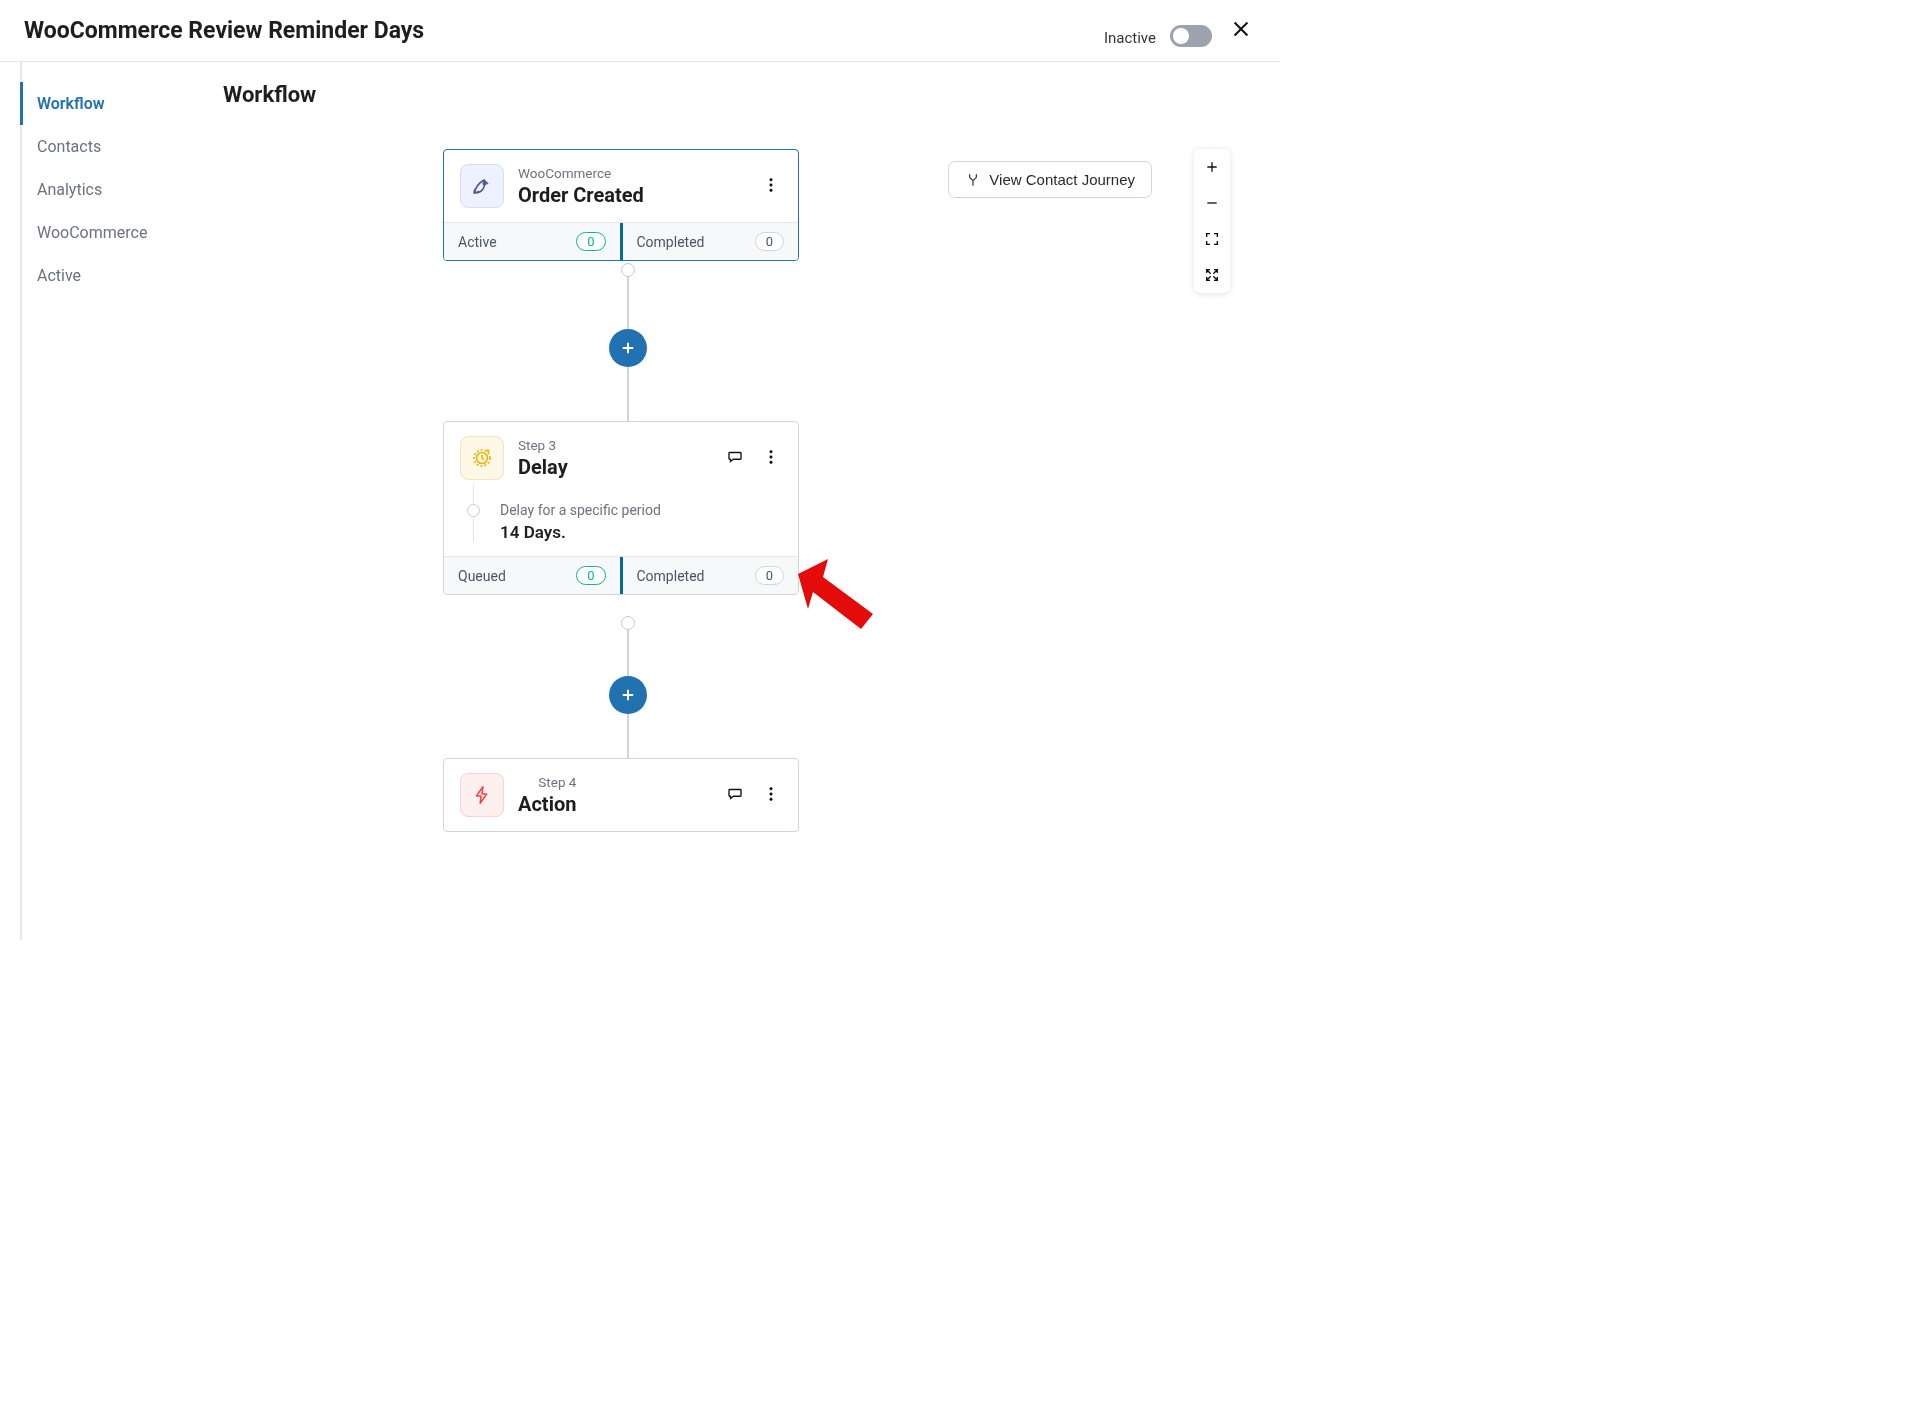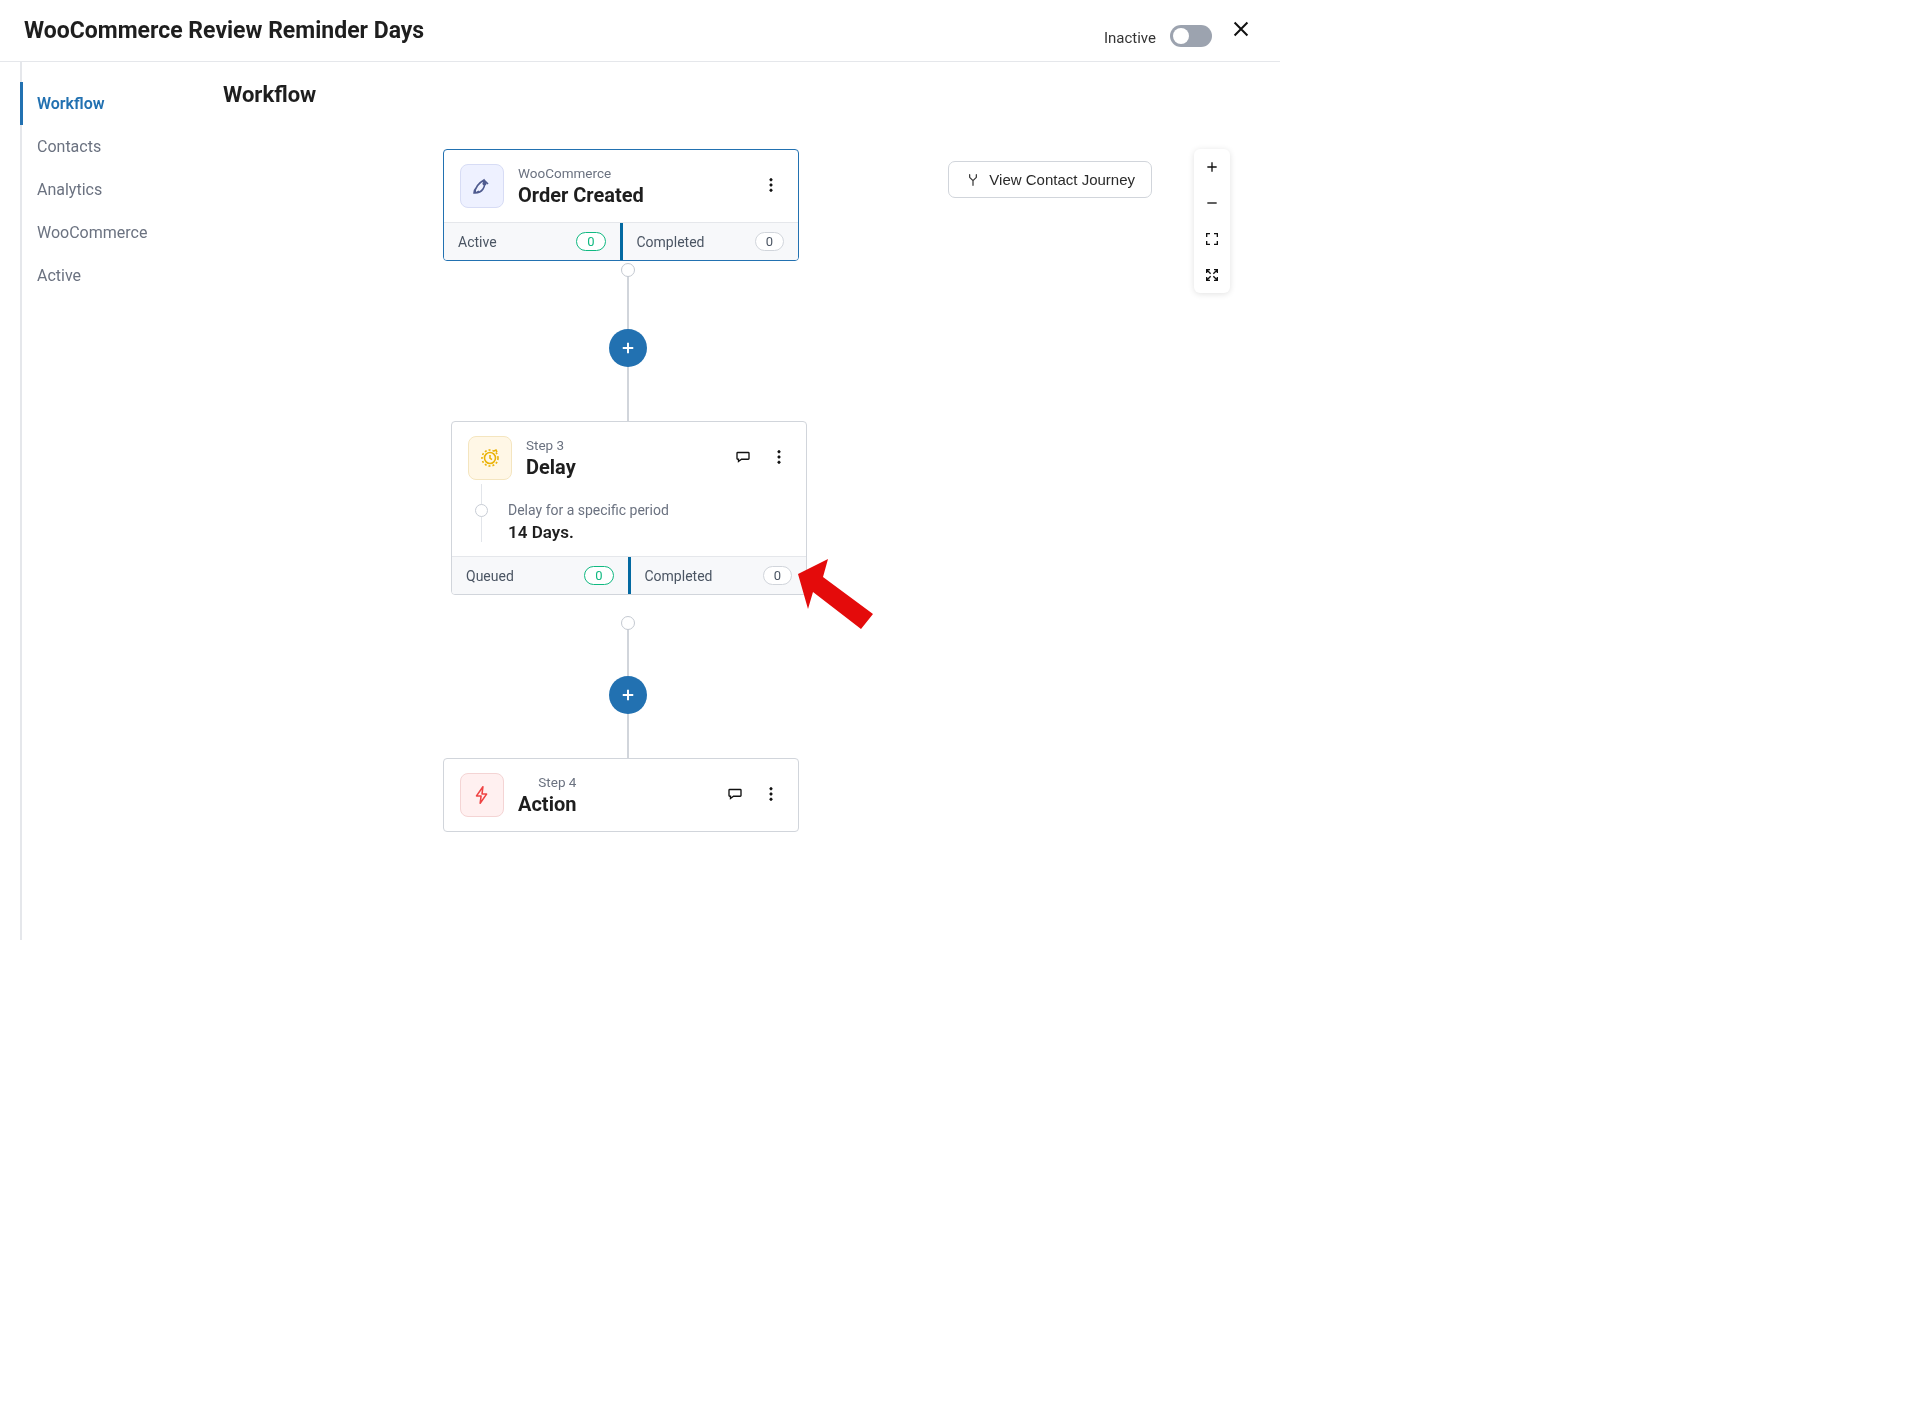--- a/index.html
+++ b/index.html
@@ -71,21 +71,21 @@
     display: flex; align-items: center; justify-content: center;
   }
   .zoom-controls svg { width: 16px; height: 16px; stroke: #111; stroke-width: 2; }
 
   .node {
     position: absolute; width: 356px; left: 220px;
     border: 1px solid #d1d5db; border-radius: 4px; background: #fff;
     overflow: hidden;
   }
   .node.trigger { border-color: #2271b1; top: 30px; }
-  .node.delay { top: 302px; margin-left: 8px; }
+  .node.delay { top: 302px; }
   .node.action { top: 639px; text-align: right; }
 
   .node-head {
     display: flex; align-items: center; gap: 14px; padding: 14px 16px;
   }
   .node-icon {
     width: 44px; height: 44px; border-radius: 8px;
     display: flex; align-items: center; justify-content: center;
   }
   .node-icon.trigger { background: #eef1ff; border: 1px solid #d7dcf5; }

